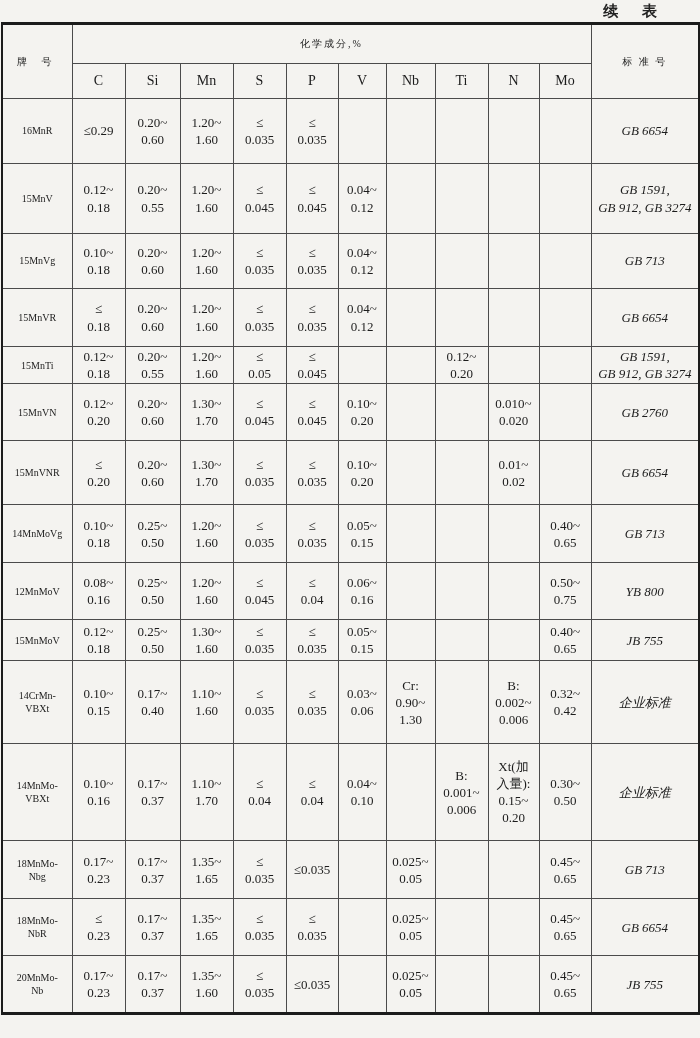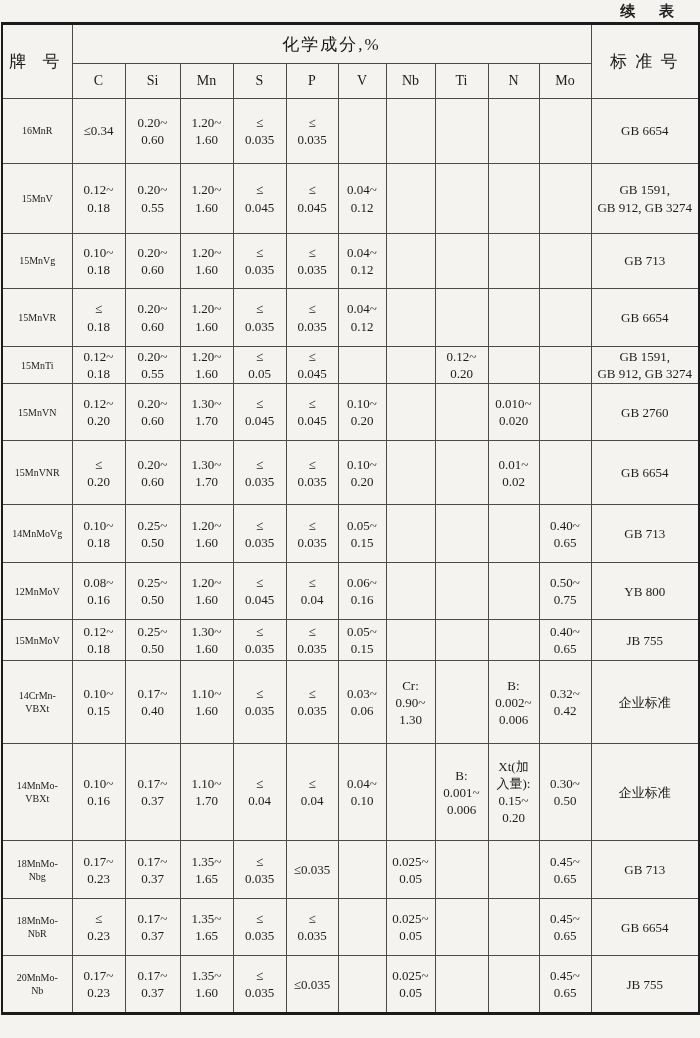--- a/index.html
+++ b/index.html
@@ -6,21 +6,21 @@
   body {
     width:700px; height:1038px;
     background:#f4f3f0;
     font-family:"Liberation Serif","DejaVu Serif",serif;
     color:#1c1c1c;
     position:relative;
     overflow:hidden;
   }
   .page { position:relative; width:700px; height:1038px; }
   .continued-label {
-    position:absolute; top:2px; right:16px;
+    position:absolute; top:2px; right:33px;
     font-size:15px; font-weight:bold;
     letter-spacing:10px; color:#222;
   }
   table.comp-table {
     position:absolute; top:22px; left:1px;
     width:697px;
     border-collapse:collapse;
     table-layout:fixed;
     border:2px solid #1b1b1b;
     border-top:3px solid #1b1b1b;
@@ -29,28 +29,28 @@
   }
   th, td {
     border:1px solid #4b4b4b;
     text-align:center;
     vertical-align:middle;
     padding:1px 1px;
     font-weight:normal;
     white-space:pre-line;
     overflow:hidden;
   }
-  thead th.h-cn { font-size:17px; letter-spacing:2px; }
+  thead th.h-cn { font-size:10px; letter-spacing:2px; }
   thead th.h-grade { letter-spacing:6px;font-family:Liberation Serif, serif; }
   thead th.h-el { font-size:14px; }
   thead tr.hr1 { height:40px; }
   thead tr.hr2 { height:35px; }
   tbody td { font-size:13px; line-height:1.32; }
   tbody td.cell-grade { font-size:10px; }
-  tbody td.cell-standard { font-size:13px; }
+  tbody td.cell-standard { font-size:13px;font-style:italic; }
   tbody tr:nth-child(1){height:65px}
   tbody tr:nth-child(2){height:70px}
   tbody tr:nth-child(3){height:55px}
   tbody tr:nth-child(4){height:58px}
   tbody tr:nth-child(5){height:36px}
   tbody tr:nth-child(6){height:57px}
   tbody tr:nth-child(7){height:64px}
   tbody tr:nth-child(8){height:58px}
   tbody tr:nth-child(9){height:57px}
   tbody tr:nth-child(10){height:41px}
@@ -96,21 +96,21 @@
           <th class="h-el">V</th>
           <th class="h-el">Nb</th>
           <th class="h-el">Ti</th>
           <th class="h-el">N</th>
           <th class="h-el">Mo</th>
         </tr>
     </thead>
     <tbody>
         <tr>
           <td class="cell cell-grade">16MnR</td>
-          <td class="cell cell-c">≤0.34</td>
+          <td class="cell cell-c">≤0.29</td>
           <td class="cell cell-si">0.20~
 0.60</td>
           <td class="cell cell-mn">1.20~
 1.60</td>
           <td class="cell cell-s">≤
 0.035</td>
           <td class="cell cell-p">≤
 0.035</td>
           <td class="cell cell-v"></td>
           <td class="cell cell-nb"></td>

